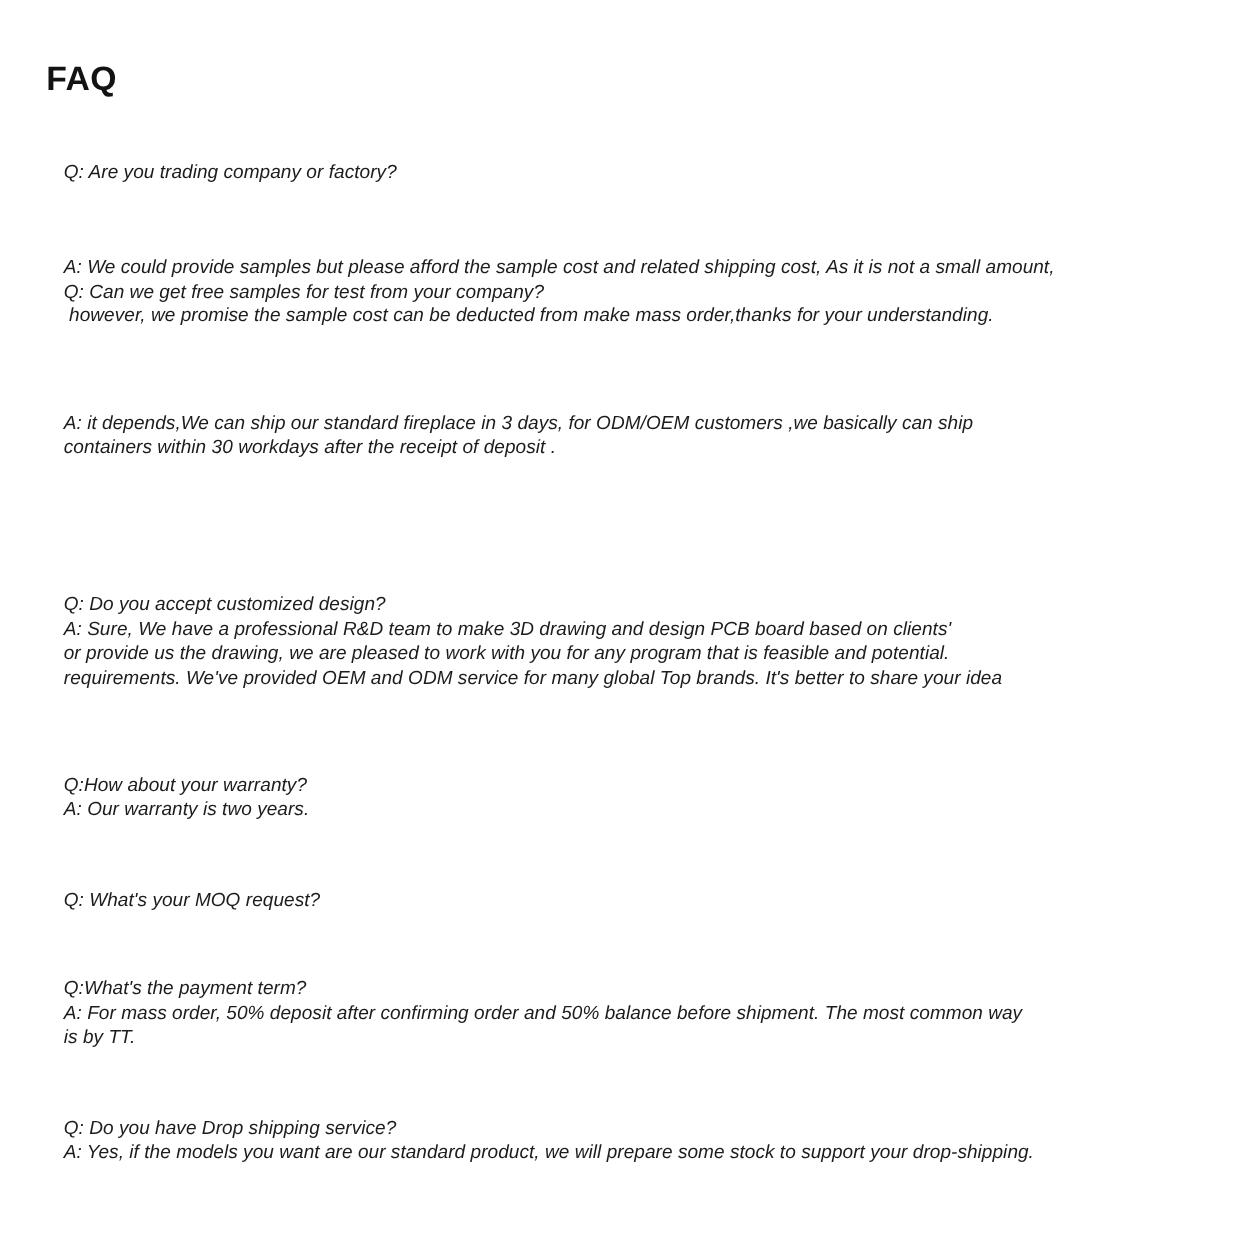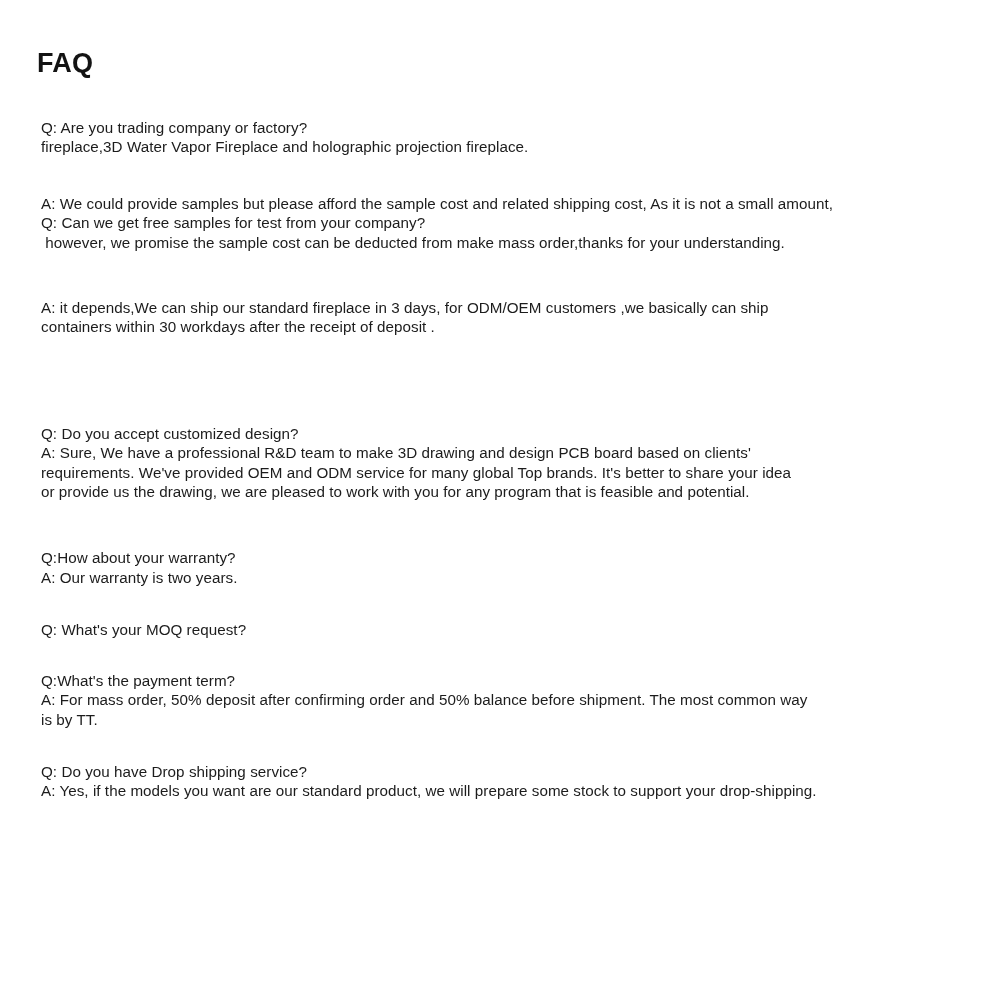--- a/index.html
+++ b/index.html
@@ -32,22 +32,23 @@
     line-height: 1;
     color: #131313;
   }
   .faq-blocks {
     position: absolute;
     left: 37px;
     top: 114px;
     width: 945px;
   }
   .qa-block {
-    margin: 4px;
+    margin: 14px;
     padding: 0;
+    font-style: italic;
   }
   .qa-line {
     font-size: 15.2px;
     line-height: 19.4px;
     white-space: pre-wrap;
     letter-spacing: 0.05px;
     color: #1c1c1c;
   }
   .gap-1 { height: 29px; }
   .gap-2 { height: 38px; }
@@ -62,21 +63,20 @@
 <body>
 
 <div class="page">
 
   <div class="faq-title">FAQ</div>
 
   <div class="faq-blocks">
 
     <div class="qa-block">
       <div class="qa-line">Q: Are you trading company or factory?</div>
-      <div class="qa-line">fireplace,3D Water Vapor Fireplace and holographic projection fireplace.</div>
     </div>
     <div class="gap-1"></div>
 
     <div class="qa-block">
       <div class="qa-line">A: We could provide samples but please afford the sample cost and related shipping cost, As it is not a small amount,</div>
       <div class="qa-line">Q: Can we get free samples for test from your company?</div>
       <div class="qa-line"> however, we promise the sample cost can be deducted from make mass order,thanks for your understanding.</div>
     </div>
     <div class="gap-2"></div>
 
@@ -84,22 +84,22 @@
       <div class="qa-line">A: it depends,We can ship our standard fireplace in 3 days, for ODM/OEM customers ,we basically can ship</div>
       <div class="qa-line">containers within 30 workdays after the receipt of deposit .</div>
     </div>
     <div class="gap-3"></div>
 
     <div class="gap-4"></div>
 
     <div class="qa-block">
       <div class="qa-line">Q: Do you accept customized design?</div>
       <div class="qa-line">A: Sure, We have a professional R&amp;D team to make 3D drawing and design PCB board based on clients'</div>
+      <div class="qa-line">or provide us the drawing, we are pleased to work with you for any program that is feasible and potential.</div>
       <div class="qa-line">requirements. We've provided OEM and ODM service for many global Top brands. It's better to share your idea</div>
-      <div class="qa-line">or provide us the drawing, we are pleased to work with you for any program that is feasible and potential.</div>
     </div>
     <div class="gap-5"></div>
 
     <div class="qa-block">
       <div class="qa-line">Q:How about your warranty?</div>
       <div class="qa-line">A: Our warranty is two years.</div>
     </div>
     <div class="gap-6"></div>
 
     <div class="qa-block">

